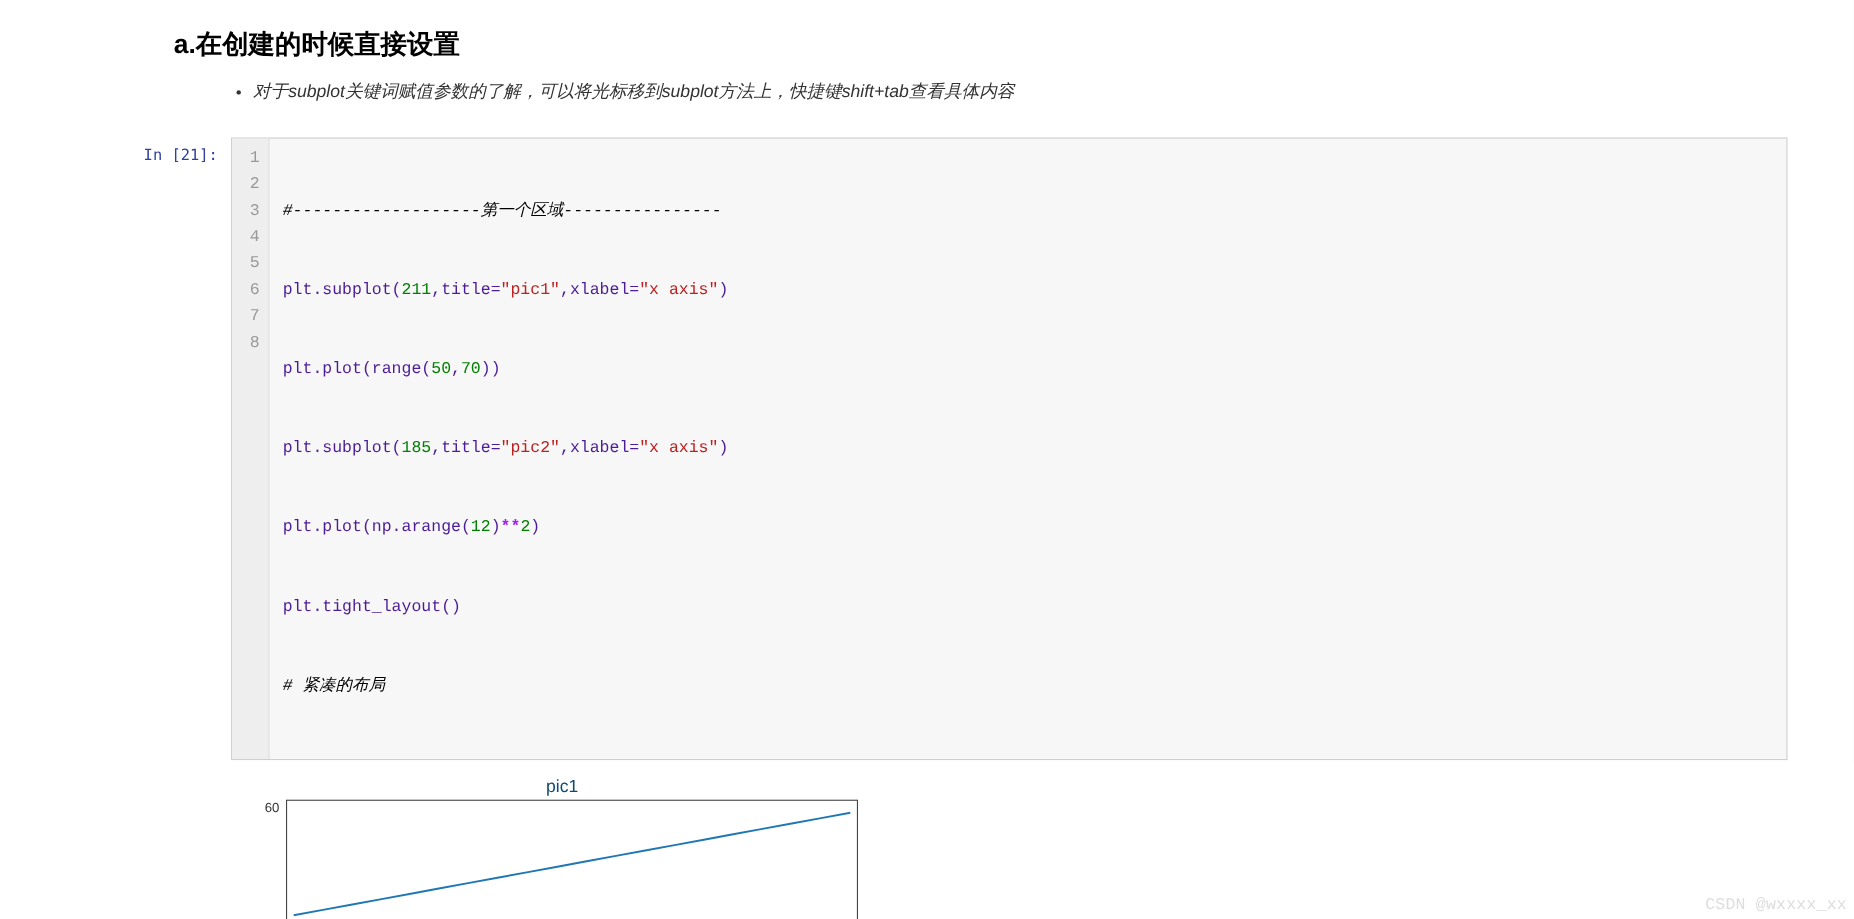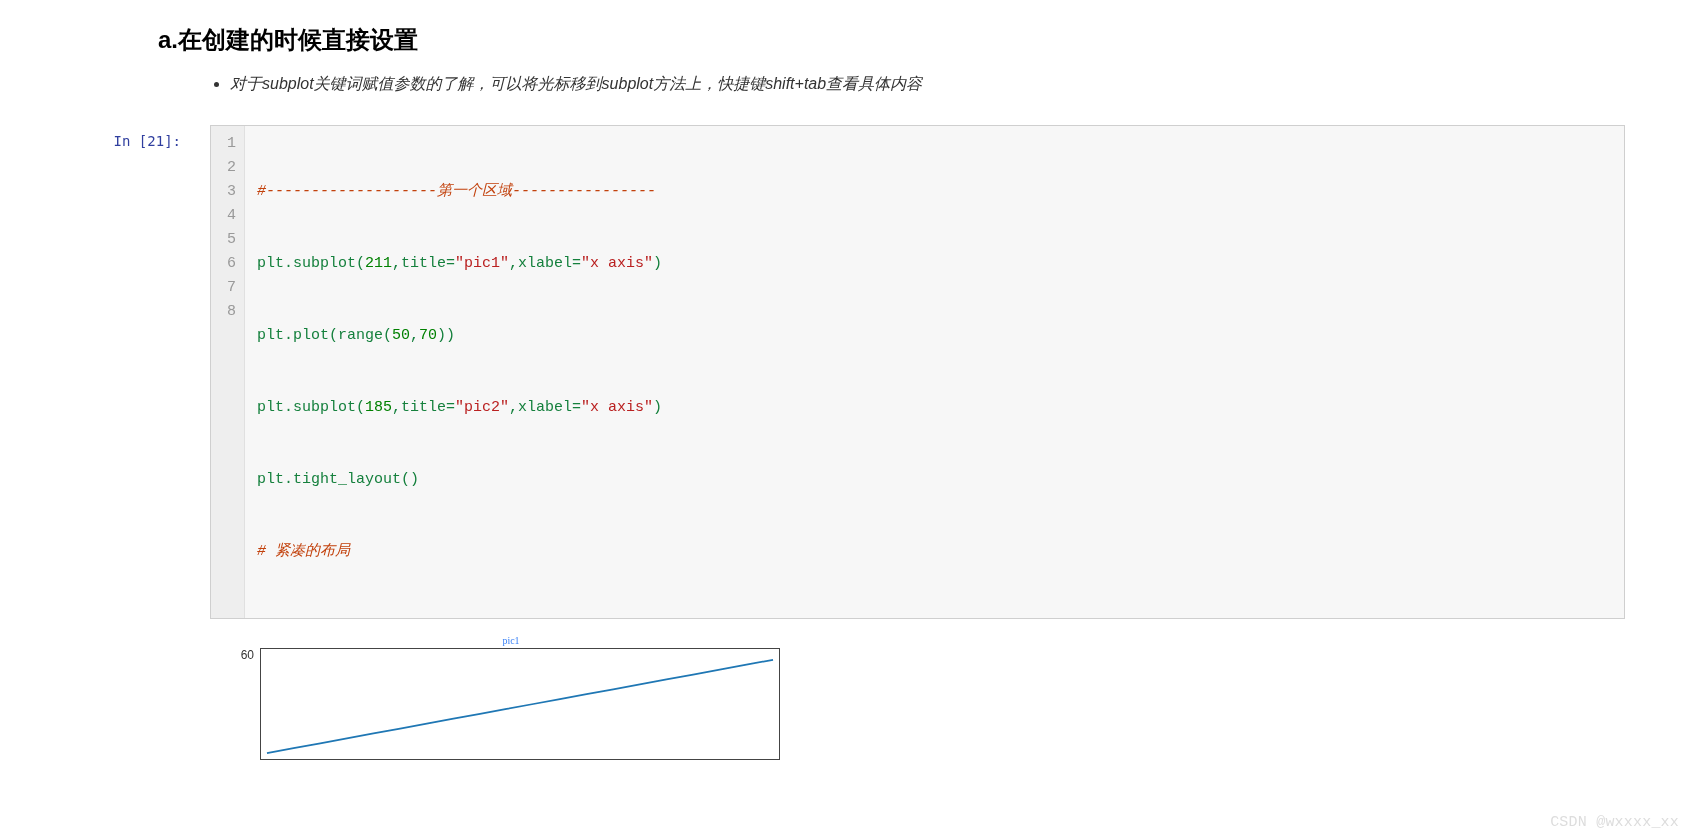--- a/index.html
+++ b/index.html
@@ -18,21 +18,21 @@
     margin: 4px 0 14px 98px;
     color: #000;
   }
   ul.bullet { margin: 0 0 22px 170px; padding: 0; font-style: italic; }
   ul.bullet li { font-size: 16px; color: #333; line-height: 1.7; list-style: disc; }
   .cell { display: flex; align-items: flex-start; margin-top: 28px; }
   .prompt {
     width: 150px;
     min-width: 150px;
     text-align: right;
-    padding: 8px 29px 0 0;
+    padding: 8px 12px 0 0;
     font-family: "SFMono-Regular", Menlo, Consolas, monospace;
     font-size: 14px;
     color: #303F9F;
   }
   .code-area {
     flex: 1;
     border: 1px solid #cfcfcf;
     background: #f7f7f7;
     display: flex;
     font-family: "SFMono-Regular", Menlo, Consolas, "Courier New", monospace;
@@ -48,30 +48,30 @@
     user-select: none;
     min-width: 34px;
   }
   .gutter div { height: 24px; }
   .code {
     padding: 6px 12px;
     white-space: pre;
     color: #000;
   }
   .code .line { height: 24px; }
-  .c-comment { color: #c2410c; font-style: italic; }
+  .c-comment { color: #000000; font-style: italic; }
   .c-str { color: #BA2121; }
   .c-num { color: #008000; font-family: Liberation Mono, monospace; }
   .c-op { color: #A020F0; font-weight: bold; }
-  .c-call { color: #15803d; }
+  .c-call { color: #4c1d95; }
 
   .output { margin: 16px 0 0 156px; }
   .fig { width: 590px; }
   .chart-block { position: relative; margin-bottom: 12px; }
-  .chart-title { text-align: center; font-size: 10px; color: #3b82f6; margin-bottom: 2px; font-family: Liberation Serif, serif; }
+  .chart-title { text-align: center; font-size: 16px; color: #0c4a6e; margin-bottom: 2px; font-family: Liberation Sans, sans-serif; }
   .axis-row { display: flex; align-items: stretch; }
   .y-ticks {
     display: flex;
     flex-direction: column;
     justify-content: space-between;
     align-items: flex-end;
     font-size: 12px;
     color: #333;
     padding-right: 6px;
     font-family: Arial, sans-serif;
@@ -115,20 +115,21 @@
         <div>5</div>
         <div>6</div>
         <div>7</div>
         <div>8</div>
       </div>
       <div class="code">
         <div class="line"><span class="c-comment">#-------------------第一个区域----------------</span></div>
         <div class="line"><span class="c-call">plt.subplot(</span><span class="c-num">211</span><span class="c-call">,title=</span><span class="c-str">"pic1"</span><span class="c-call">,xlabel=</span><span class="c-str">"x axis"</span><span class="c-call">)</span></div>
         <div class="line"><span class="c-call">plt.plot(range(</span><span class="c-num">50</span><span class="c-call">,</span><span class="c-num">70</span><span class="c-call">))</span></div>
         <div class="line"><span class="c-call">plt.subplot(</span><span class="c-num">185</span><span class="c-call">,title=</span><span class="c-str">"pic2"</span><span class="c-call">,xlabel=</span><span class="c-str">"x axis"</span><span class="c-call">)</span></div>
+        <div class="line"><span class="c-call">plt.plot(np.arange(</span><span class="c-num">12</span><span class="c-call">)</span><span class="c-op">**</span><span class="c-num">2</span><span class="c-call">)</span></div>
         <div class="line"><span class="c-call">plt.tight_layout()</span></div>
         <div class="line"><span class="c-comment"># 紧凑的布局</span></div>
       </div>
     </div>
   </div>
 
   <div class="output">
     <div class="fig">
 
       <div class="chart-block plot1">

